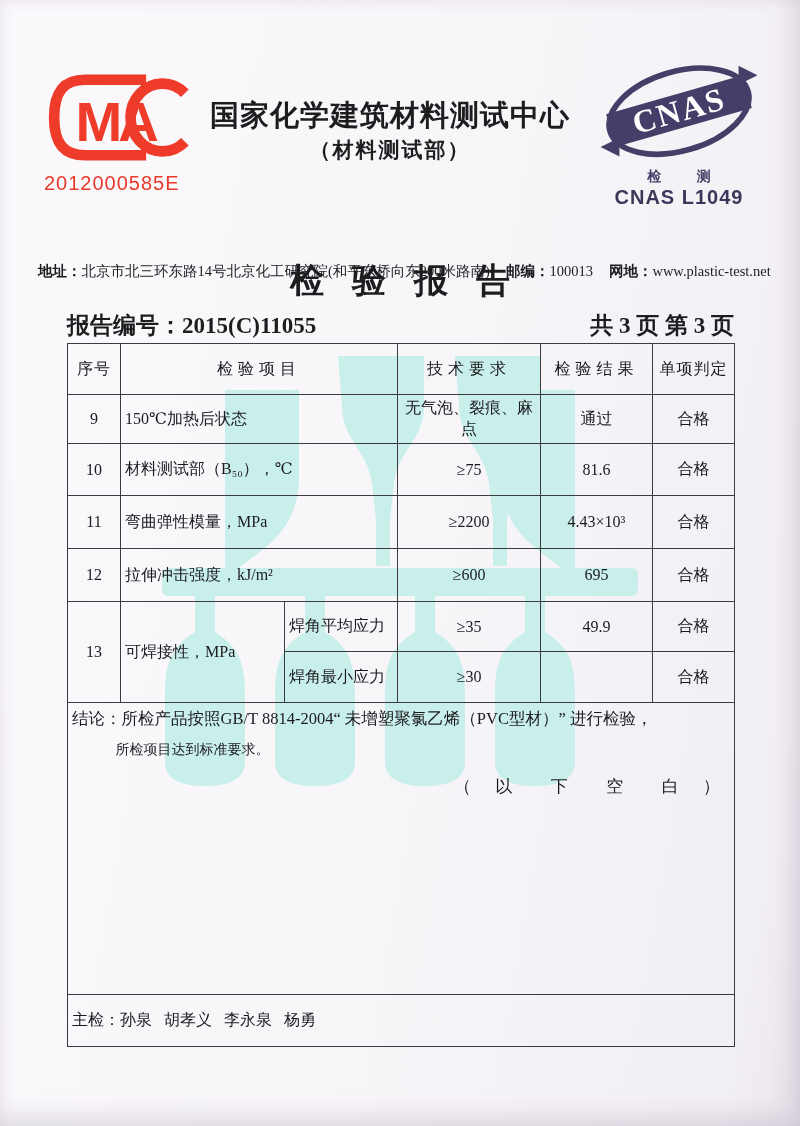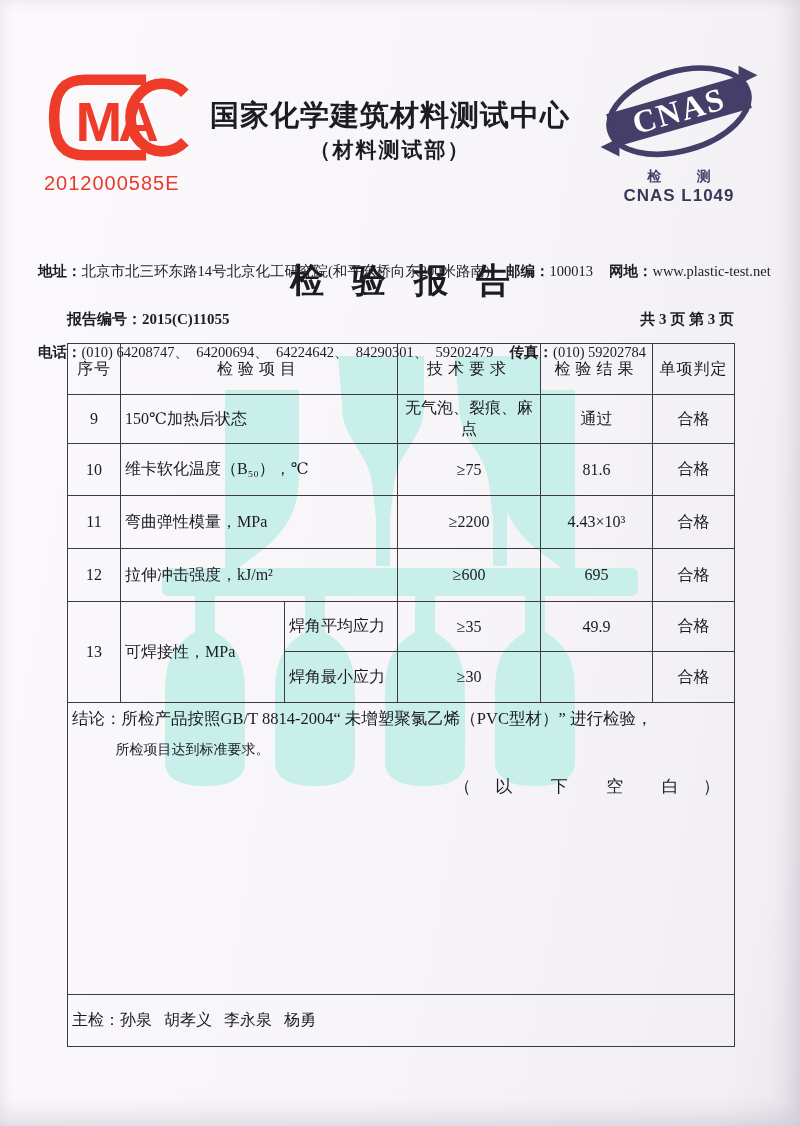--- a/index.html
+++ b/index.html
@@ -19,30 +19,30 @@
   
   .hdr{position:absolute;left:0;top:0;width:800px;z-index:2;}
   .cma{position:absolute;left:44px;top:72px;width:160px;}
   .cma-no{margin-top:4px;font-family:"Liberation Sans","DejaVu Sans",sans-serif;
     font-weight:normal;font-size:20px;letter-spacing:1px;color:#e8392b;}
   .org{position:absolute;left:188px;top:96px;width:404px;text-align:center;}
   .org-title{font-size:29px;font-weight:bold;letter-spacing:1px;white-space:nowrap;}
   .org-sub{font-size:21px;font-weight:bold;letter-spacing:2px;}
   .cnas{position:absolute;left:594px;top:62px;width:170px;text-align:center;color:#453e68;}
   .cnas-caption{font-size:14px;font-weight:bold;letter-spacing:16px;text-indent:16px;margin-top:-2px;}
-  .cnas-code{font-family:"Liberation Sans","DejaVu Sans",sans-serif;font-size:17px;font-weight:bold;color:#3c3759;letter-spacing:1px;}
+  .cnas-code{font-family:"Liberation Sans","DejaVu Sans",sans-serif;font-size:20px;font-weight:bold;color:#3c3759;letter-spacing:1px;}
   
   .contact{position:absolute;left:38px;top:204px;width:726px;font-size:14.5px;line-height:27px;white-space:pre;z-index:2;}
   .contact .lab{font-weight:bold;font-family:"Liberation Sans","DejaVu Sans",sans-serif;}
   .contact .seg{margin-right:16px;}
   
   .rpt-title{position:absolute;left:0;top:258px;width:800px;text-align:center;
     font-size:34px;font-weight:bold;letter-spacing:28px;text-indent:28px;z-index:2;}
   .rpt-meta{position:absolute;left:67px;top:310px;width:667px;display:flex;
-    justify-content:space-between;align-items:baseline;font-size:15px;font-weight:bold;z-index:2;white-space:pre;}
+    justify-content:space-between;align-items:baseline;font-size:23px;font-weight:bold;z-index:2;white-space:pre;}
   
   table.rpt{position:absolute;left:67px;top:343px;width:667px;border-collapse:collapse;
     table-layout:fixed;z-index:1;}
   table.rpt td,table.rpt th{border:1.5px solid #3c3c40;padding:0 4px;
     font-size:16px;font-weight:normal;color:#1b1b1f;background:transparent;overflow:hidden;}
   th.h{font-size:16.5px;letter-spacing:5px;font-weight:bold;text-align:center;}
   th.h.tight{letter-spacing:1px;}
   td.c{text-align:center;}
   td.item{text-align:left;padding-left:9px;}
   tr.hrow{height:51px;}
@@ -101,21 +101,20 @@
         <polygon points="148,4 168,14 148,24" fill="#453e68"></polygon>
         <polygon points="22,100 2,90 22,80" fill="#453e68"></polygon>
       </svg>
       <div class="cnas-caption">检 测</div>
       <div class="cnas-code">CNAS L1049</div>
     </div>
   </div>
 
   <div class="contact">
     <div><span class="seg"><span class="lab">地址：</span><span>北京市北三环东路14号北京化工研究院(和平东桥向东200米路南)</span></span><span class="seg"><span class="lab">邮编：</span><span>100013</span></span><span><span class="lab">网地：</span><span>www.plastic-test.net</span></span></div>
-    <div><span class="seg"><span class="lab">电话：</span><span>(010) 64208747、  64200694、  64224642、  84290301、  59202479</span></span><span><span class="lab">传真：</span><span>(010) 59202784</span></span></div>
   </div>
 
   <div class="rpt-title">检验报告</div>
   <div class="rpt-meta">
     <span><span>报告编号：</span><span>2015(C)11055</span></span>
     <span>共 3 页 第 3 页</span>
   </div>
 
   <table class="rpt">
     <colgroup>
@@ -136,21 +135,21 @@
     </tr>
     <tr class="r9">
       <td class="c num">9</td>
       <td class="item" colspan="2">150℃加热后状态</td>
       <td class="c">无气泡、裂痕、麻点</td>
       <td class="c num">通过</td>
       <td class="c">合格</td>
     </tr>
     <tr class="r10">
       <td class="c num">10</td>
-      <td class="item" colspan="2">维卡软化温度（B₅₀），℃</td>
+      <td class="item" colspan="2">材料测试部（B₅₀），℃</td>
       <td class="c num">≥75</td>
       <td class="c num">81.6</td>
       <td class="c">合格</td>
     </tr>
     <tr class="r11">
       <td class="c num">11</td>
       <td class="item" colspan="2">弯曲弹性模量，MPa</td>
       <td class="c num">≥2200</td>
       <td class="c num">4.43×10³</td>
       <td class="c">合格</td>

